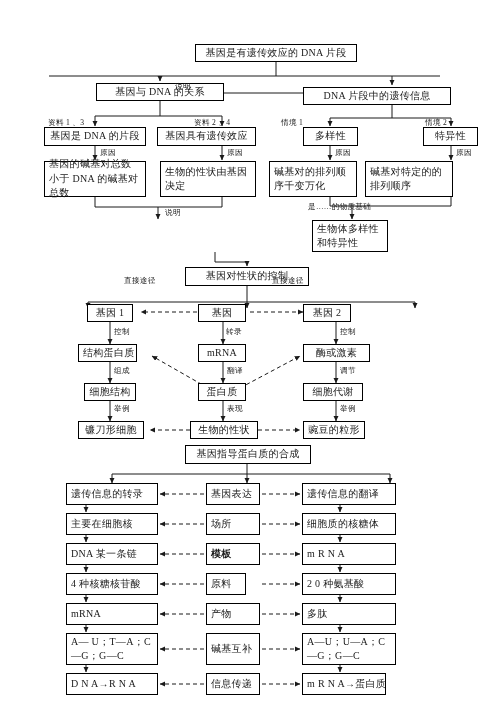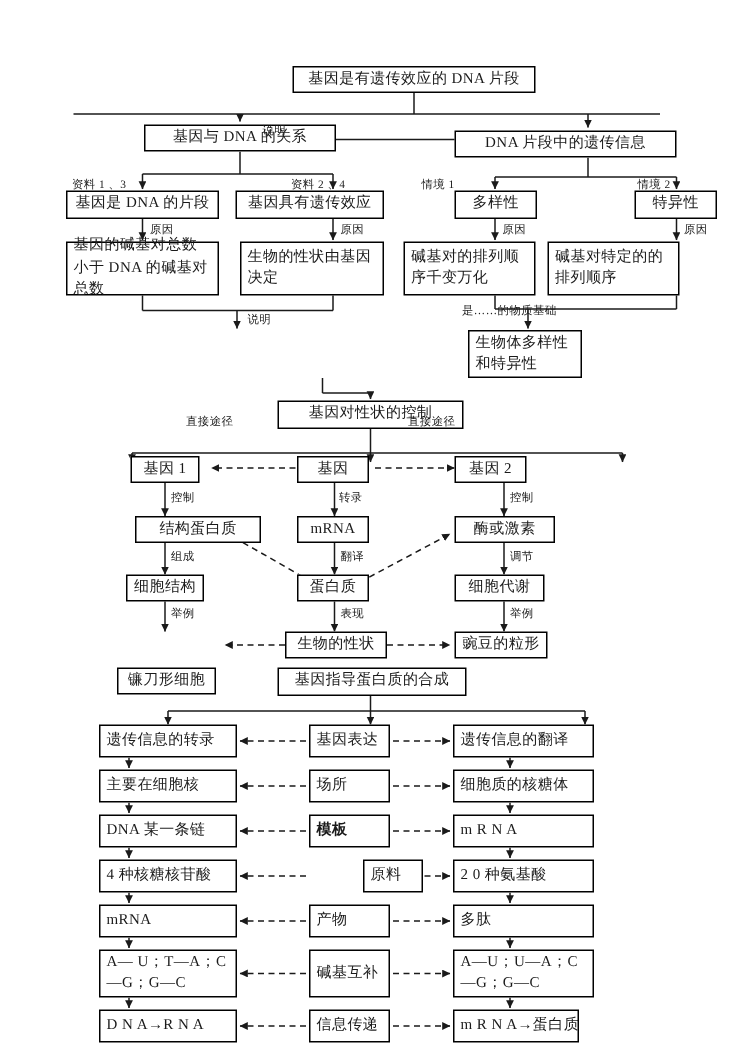--- a/index.html
+++ b/index.html
@@ -202,27 +202,27 @@
   <div class="box center" style="left:185px;top:267px;width:124px;height:19px;">
     <span class="txt nobr">基因对性状的控制</span>
   </div>
 
   <div class="elabel" style="left:124px;top:276px;">直接途径</div>
   <div class="elabel" style="left:272px;top:276px;">直接途径</div>
 
   <div class="box center" style="left:87px;top:304px;width:46px;height:18px;">
     <span class="txt nobr">基因 1</span>
     </div>
-  <div class="box center" style="left:78px;top:344px;width:84px;height:18px;margin-left:12px;">
+  <div class="box center" style="left:78px;top:344px;width:59px;height:18px;">
     <span class="txt nobr">结构蛋白质</span>
     </div>
   <div class="box center" style="left:84px;top:383px;width:52px;height:18px;">
     <span class="txt nobr">细胞结构</span>
     </div>
-  <div class="box center" style="left:78px;top:421px;width:66px;height:18px;margin-top:24px;">
+  <div class="box center" style="left:78px;top:421px;width:66px;height:18px;">
     <span class="txt nobr">镰刀形细胞</span>
     </div>
 
   <div class="elabel" style="left:114px;top:327px;">控制</div>
   <div class="elabel" style="left:114px;top:366px;">组成</div>
   <div class="elabel" style="left:114px;top:404px;">举例</div>
 
   <div class="box center" style="left:198px;top:304px;width:48px;height:18px;">
     <span class="txt nobr">基因</span>
     </div>
@@ -285,21 +285,21 @@
       </div>
       <div class="box left" style="left: 206px; top: 543px; width: 54px; height: 22px; font-weight: bold;">
         <span class="txt nobr">模板</span>
       </div>
       <div class="box left" style="left: 302px; top: 543px; width: 94px; height: 22px;">
         <span class="txt nobr">m R N A</span>
       </div>
       <div class="box left" style="left: 66px; top: 573px; width: 92px; height: 22px;">
         <span class="txt nobr">4 种核糖核苷酸</span>
       </div>
-      <div class="box left" style="left: 206px; top: 573px; width: 40px; height: 22px; margin-left: 36px;">
+      <div class="box left" style="left: 206px; top: 573px; width: 40px; height: 22px;">
         <span class="txt nobr">原料</span>
       </div>
       <div class="box left" style="left: 302px; top: 573px; width: 94px; height: 22px;">
         <span class="txt nobr">2 0 种氨基酸</span>
       </div>
       <div class="box left" style="left: 66px; top: 603px; width: 92px; height: 22px;">
         <span class="txt nobr">mRNA</span>
       </div>
       <div class="box left" style="left: 206px; top: 603px; width: 54px; height: 22px;">
         <span class="txt nobr">产物</span>

